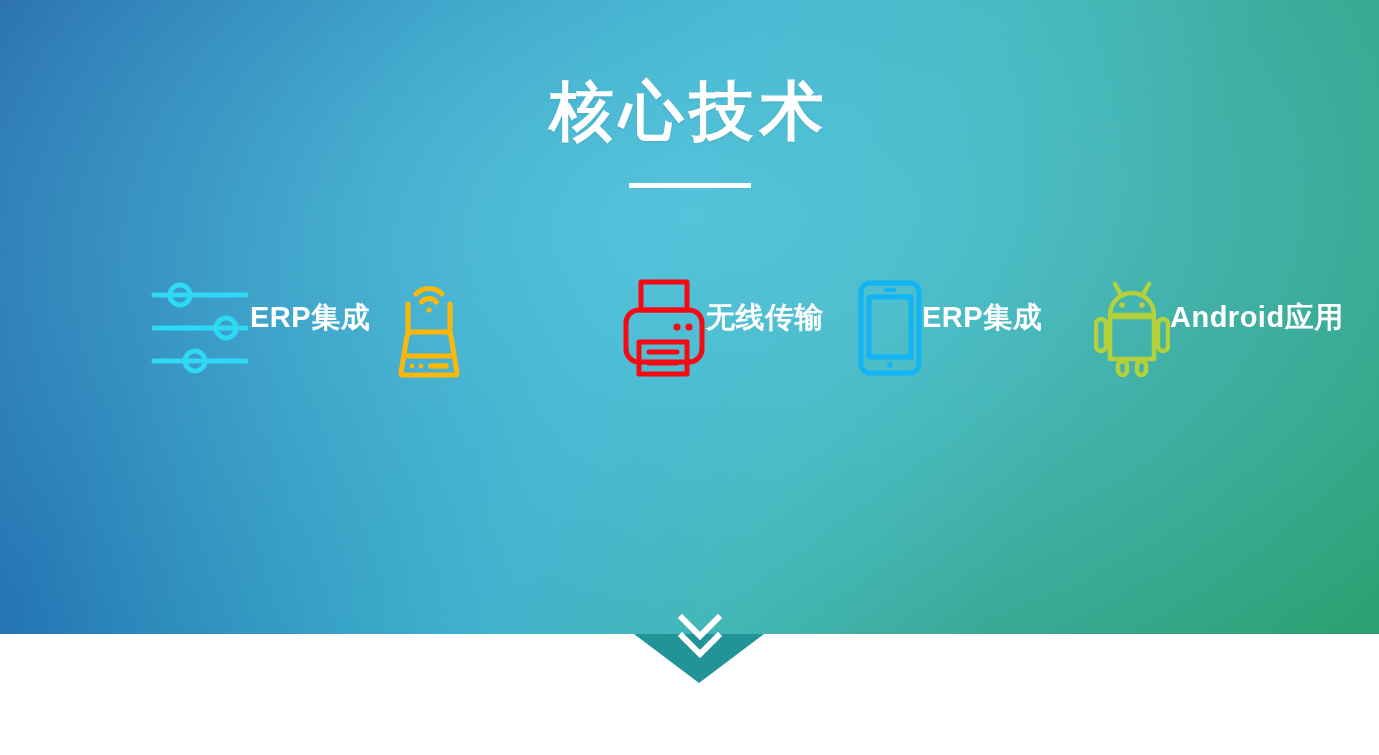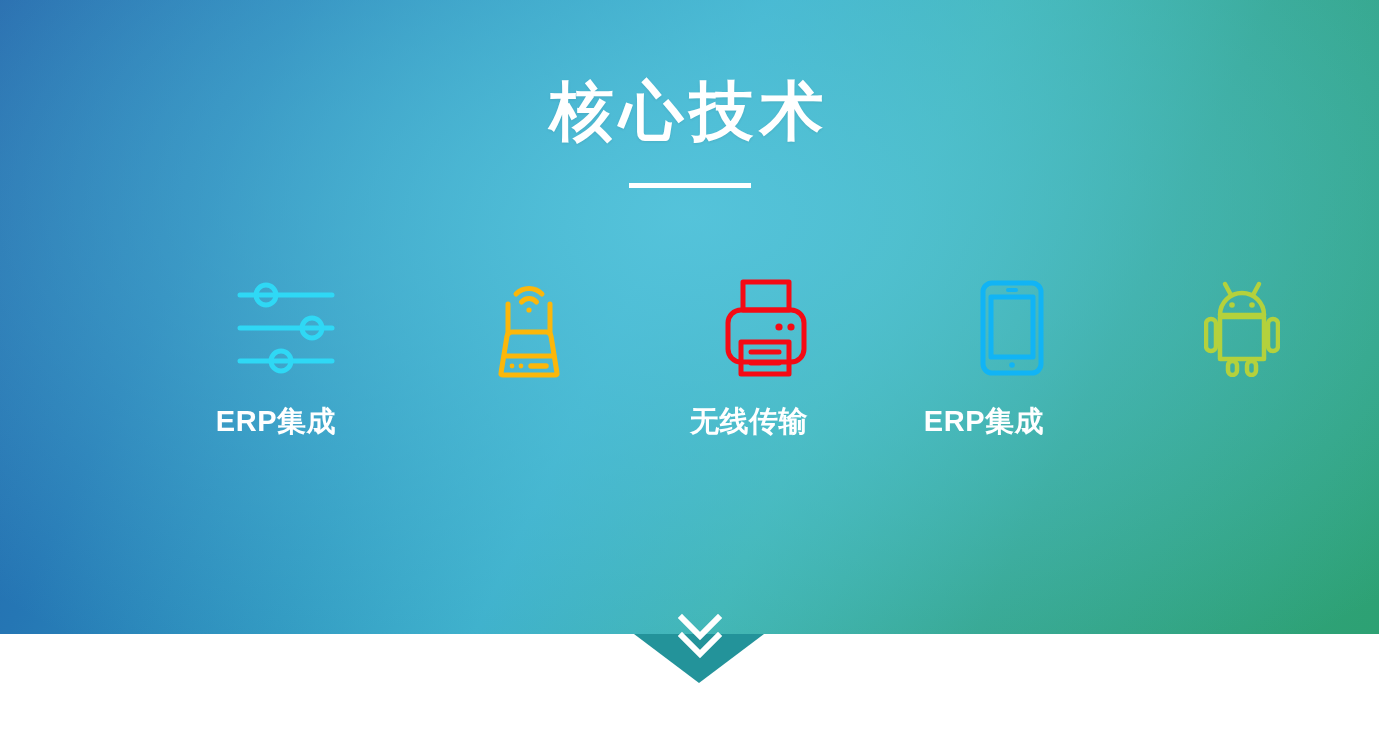--- a/index.html
+++ b/index.html
@@ -66,22 +66,21 @@
     left: 150px;
     top: 276px;
     width: 1130px;
     display: flex;
     justify-content: space-between;
     align-items: flex-start;
   }
   .feature {
     width: 186px;
     display: flex;
-    flex-direction: column;
-    align-items: flex-end;
+    align-items: flex-start;
   }
   .feature-icon {
     height: 104px;
     display: flex;
     align-items: center;
     justify-content: center;
   }
   .feature-label {
     margin-top: 22px;
     font-size: 29px;
@@ -210,20 +209,21 @@
 
             <rect x="16" y="38" width="44" height="42"></rect>
 
             <rect x="2" y="40" width="10" height="32" rx="5"></rect>
             <rect x="64" y="40" width="10" height="32" rx="5"></rect>
 
             <rect x="24" y="82" width="9" height="14" rx="4.5"></rect>
             <rect x="43" y="82" width="9" height="14" rx="4.5"></rect>
           </svg>
         </div>
+        <div class="feature-label">Android应用</div>
       </div>
 
     </div>
   </div>
 
   <div id="scroll-banner">
     <div class="tri"></div>
   </div>
   <div id="scroll-chevrons">
     <svg width="56" height="52" viewBox="0 0 56 52" fill="none" stroke="#ffffff" stroke-width="6" stroke-linecap="square" stroke-linejoin="miter">

